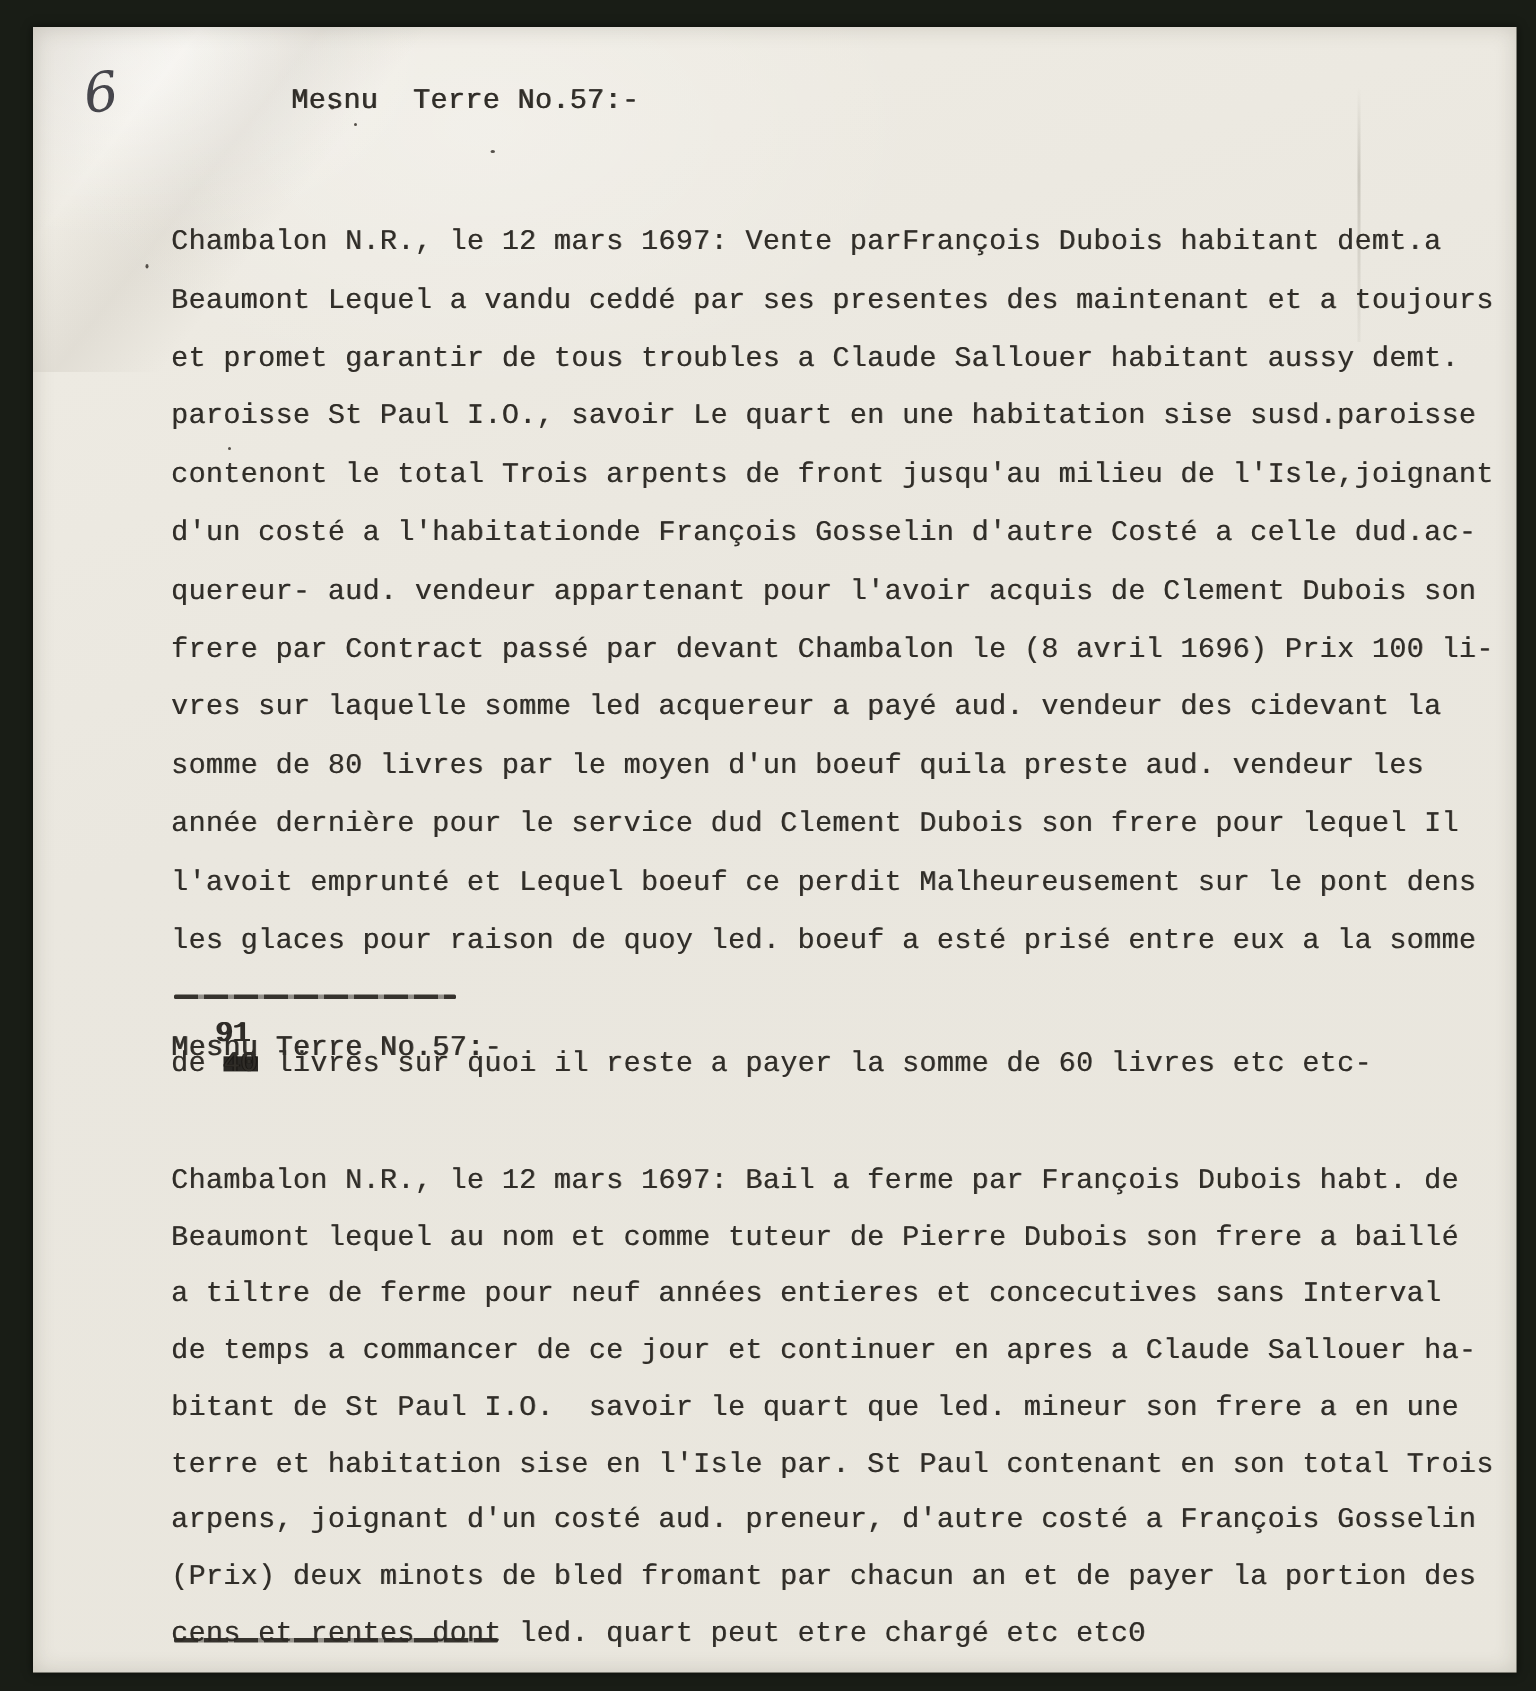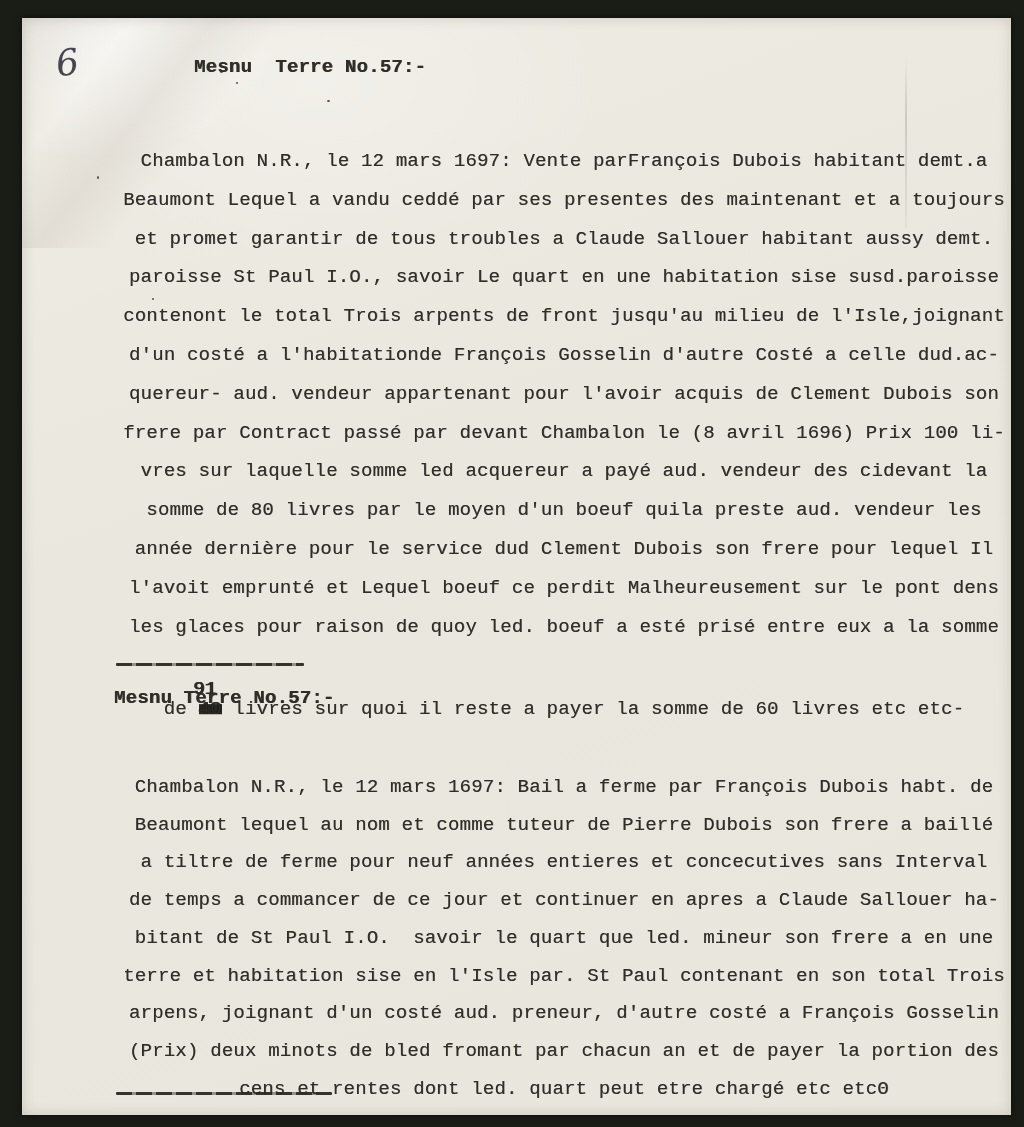--- a/index.html
+++ b/index.html
@@ -62,30 +62,29 @@
   }
   .typed {
     color: #302d28;
     font-size: 19px;
     letter-spacing: 0.2px;
     white-space: pre;
     text-shadow: 0.4px 0 0 rgba(48,45,40,0.55);
   }
   .section-title {
     position: absolute;
-    font-weight: bold;
+    font-weight: normal;
     text-shadow: 0.6px 0 0 rgba(48,45,40,0.8);
   }
   .title-1 { left: 172px; top: 38px; }
   .title-2 { left: 92px; top: 669px; }
   .paragraph {
     position: absolute;
     left: 92px;
     width: 900px;
-    text-align: center;
   }
   .para-1 { top: 80px; }
   .para-1 .line { line-height: 38.8px; }
   .para-2 { top: 707px; }
   .para-2 .line { line-height: 37.7px; }
   .line { white-space: pre; }
   .correction-line { line-height: 38.8px; position: relative; }
   .struck-num {
     position: relative;
     font-weight: normal;

